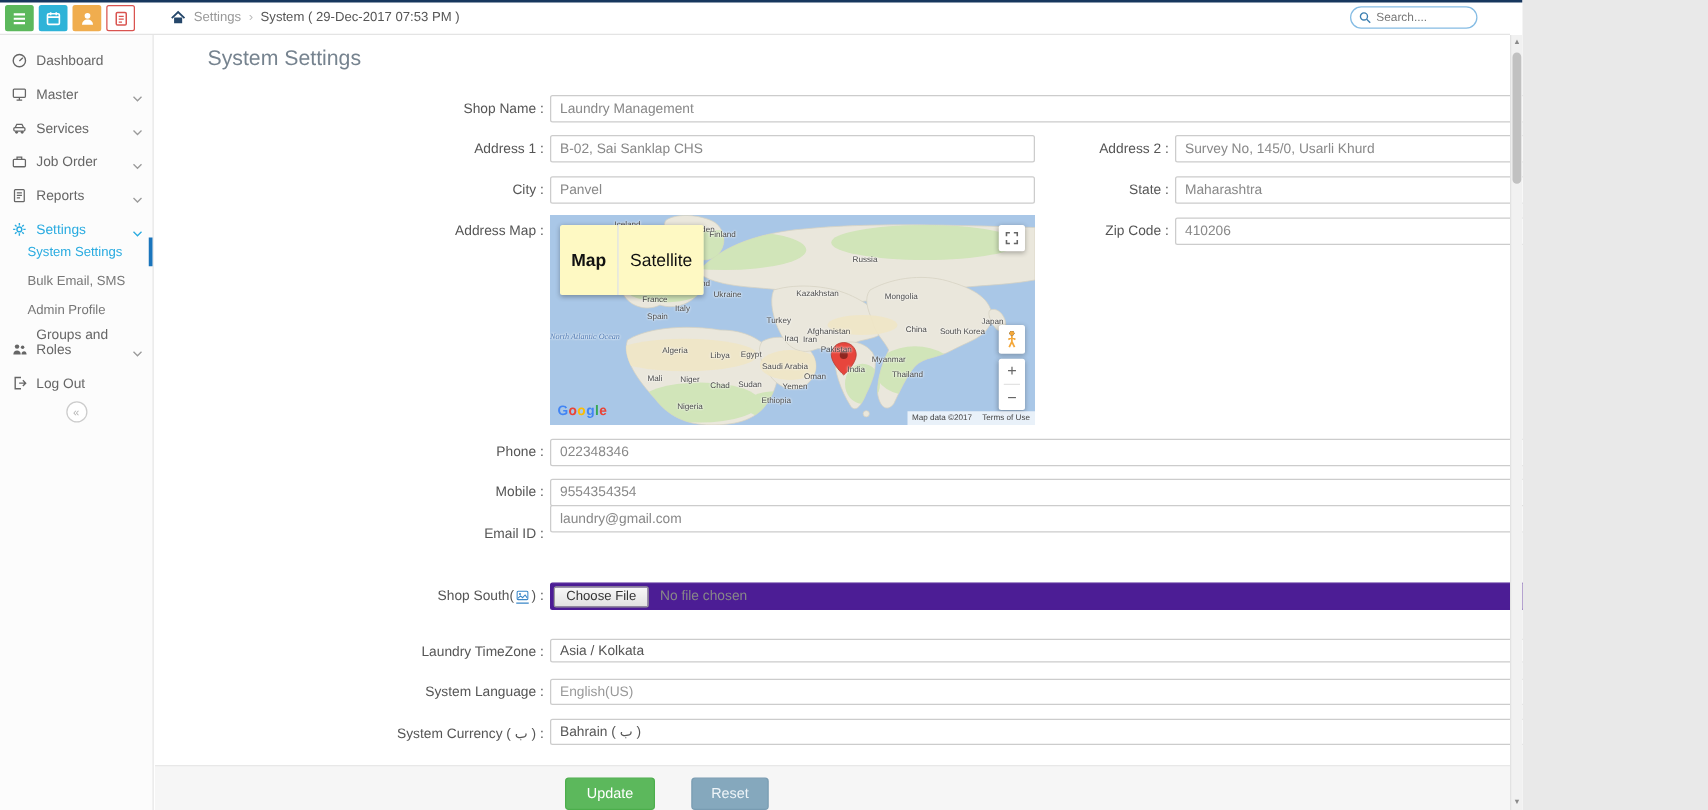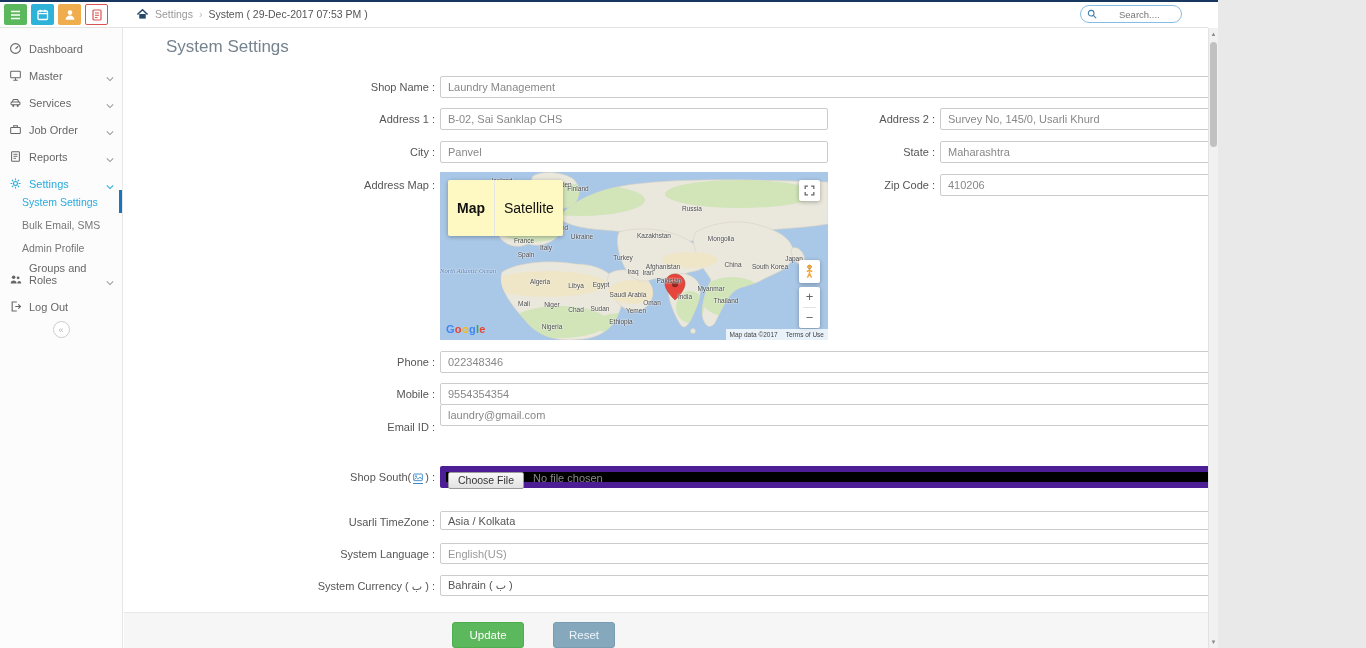--- a/index.html
+++ b/index.html
@@ -11,21 +11,21 @@
   .topline{position:absolute;top:0;left:0;right:0;height:2px;background:#17375e;z-index:6}
   .topbar{position:absolute;top:2px;left:0;right:10px;height:26px;background:#fff;border-bottom:1px solid #e4e4e4;z-index:5}
   .app-icons{position:absolute;left:4px;top:2px;display:flex;gap:4px}
   .app-icon{width:23px;height:21px;border-radius:2px;display:flex;align-items:center;justify-content:center;cursor:pointer}
   .ai-green{background:#5cb85c}.ai-blue{background:#2eb3d8}.ai-orange{background:#f0ad4e}
   .ai-red{background:#fff;border:1px solid #d9534f}
   .breadcrumb{position:absolute;left:136px;top:6px;display:flex;align-items:center;gap:6px;font-size:10.5px;color:#999}
   .crumb-root{cursor:pointer}
   .crumb-sep{color:#bbb}
   .crumb-current{color:#555}
-  .search-box{position:absolute;right:26px;top:3px;width:102px;height:18px;border:1px solid #85bce4;border-radius:10px;display:flex;align-items:center;padding:0 6px;gap:22px;background:#fff}
+  .search-box{position:absolute;right:26px;top:3px;width:102px;height:18px;border:1px solid #85bce4;border-radius:10px;display:flex;align-items:center;padding:0 6px;gap:4px;background:#fff}
   .search-box input{border:0;outline:0;width:100%;font-size:9.5px;color:#777;background:transparent;font-family:"Liberation Sans",sans-serif}
 
   
   .sidebar{position:absolute;top:28px;left:0;width:123px;bottom:0;background:#fcfcfc;border-right:1px solid #e6e6e6;z-index:4}
   .side-item{display:flex;align-items:flex-end;gap:7px;height:27px;padding:0 8px;font-size:11px;color:#666;cursor:pointer;position:relative}
   .side-item .sicon{width:14px;display:flex;justify-content:center;flex:none}
   .side-item .chev{margin-left:auto;display:flex;color:#9a9a9a}
   .side-item.active{color:#29abe0}
   .side-item.active .chev{color:#29abe0}
   .sub-item{height:23px;padding-left:22px;font-size:10.5px;color:#777;display:flex;align-items:center;position:relative;cursor:pointer}
@@ -45,21 +45,21 @@
   .f-state{left:940px;top:141px;width:393px}
   .f-zip{left:940px;top:174px;width:393px}
   .f-phone{left:440px;top:351px;width:893px}
   .f-mobile{left:440px;top:383px;width:893px}
   .f-email{left:440px;top:404px;width:893px}
   .l-shopname{top:81px}.l-addr1{top:113px}.l2-addr2{top:113px}.l-city{top:146px}.l2-state{top:146px}
   .l-map{top:179px}.l2-zip{top:179px}.l-phone{top:356px}.l-mobile{top:388px}.l-email{top:421px}
   .l-logo{top:471px}.l-tz{top:516px}.l-lang{top:548px}.l-cur{top:580px}
   .logo-link{display:inline-flex;vertical-align:-1px;border-bottom:1px solid #3a87c8;padding-bottom:1px;cursor:pointer;margin:0 2px}
 
-  .filebox{position:absolute;left:440px;top:466px;width:893px;height:22px;border:6px solid #4c1d95;border-radius:2px;display:flex;align-items:flex-start;padding:0 2px;background:#000000}
+  .filebox{position:absolute;left:440px;top:466px;width:893px;height:22px;border:1px solid #4c1d95;border-radius:2px;display:flex;align-items:center;padding:0 2px;background:#4c1d95}
   .filebtn{height:17px;border:1px solid #9b9b9b;border-radius:2px;background:linear-gradient(#f8f8f8,#e2e2e2);font-size:10.5px;color:#333;padding:0 9px;line-height:15px;cursor:pointer;white-space:nowrap}
   .filestatus{font-size:11px;color:#888;margin-left:9px}
 
   .fselect{position:absolute;border:1px solid #ccc;border-radius:2px;font-size:11px;display:flex;align-items:center;justify-content:space-between;padding:0 7px;background:#fff;cursor:pointer}
   .f-tz{left:440px;top:511px;width:893px;height:19px;color:#555}
   .f-lang{left:440px;top:543px;width:893px;height:21px;color:#999}
   .f-cur{left:440px;top:575px;width:893px;height:21px;color:#555}
   .sel-arrow{font-size:7px;color:#333}
 
   .footer{position:absolute;left:124px;right:10px;top:612px;bottom:0;background:#f6f6f6;border-top:1px solid #e8e8e8}
@@ -431,21 +431,21 @@
           <circle cx="3.6" cy="3.4" r="1" fill="#3a87c8"></circle>
           <path d="M1.5 7.6l2.6-2.4 2 1.8 2.4-2.6 2 2.8" fill="none" stroke="#3a87c8" stroke-width="1"></path>
         </svg>
       </span><span>) :</span>
   </label>
   <div class="filebox">
     <button class="filebtn">Choose File</button>
     <span class="filestatus">No file chosen</span>
   </div>
 
-  <label class="flabel l-tz">Usarli TimeZone :</label>
+  <label class="flabel l-tz">Laundry TimeZone :</label>
   <div class="fselect f-tz">
     <span>Asia / Kolkata</span>
     <span class="sel-arrow">▼</span>
   </div>
 
   <label class="flabel l-lang">System Language :</label>
   <div class="fselect f-lang">
     <span>English(US)</span>
     <span class="sel-arrow">▼</span>
   </div>

